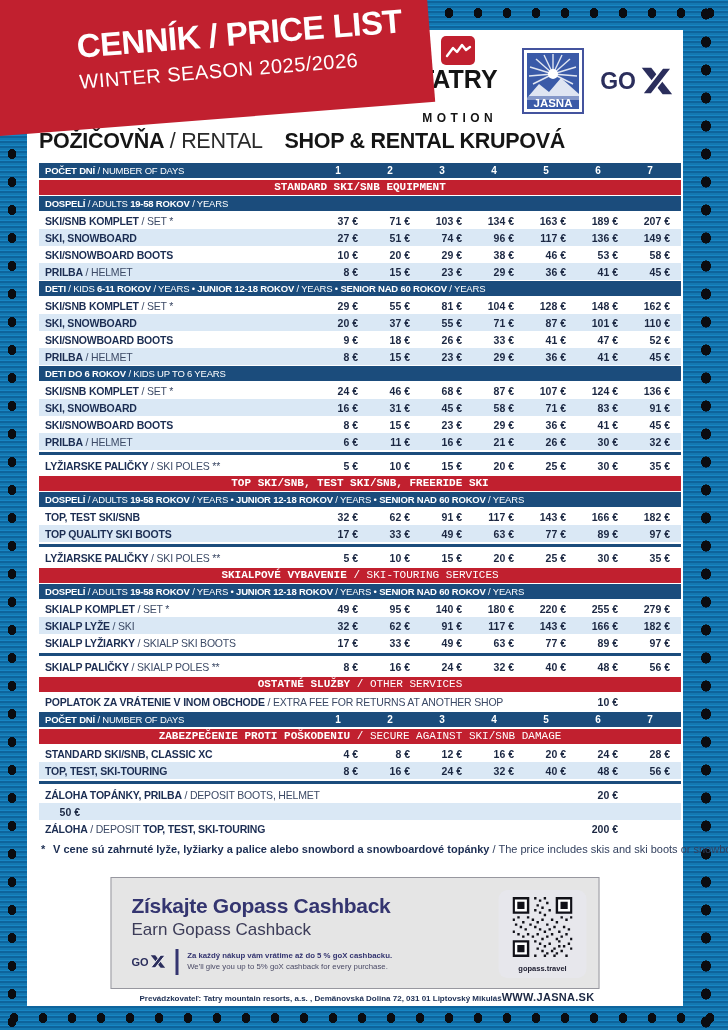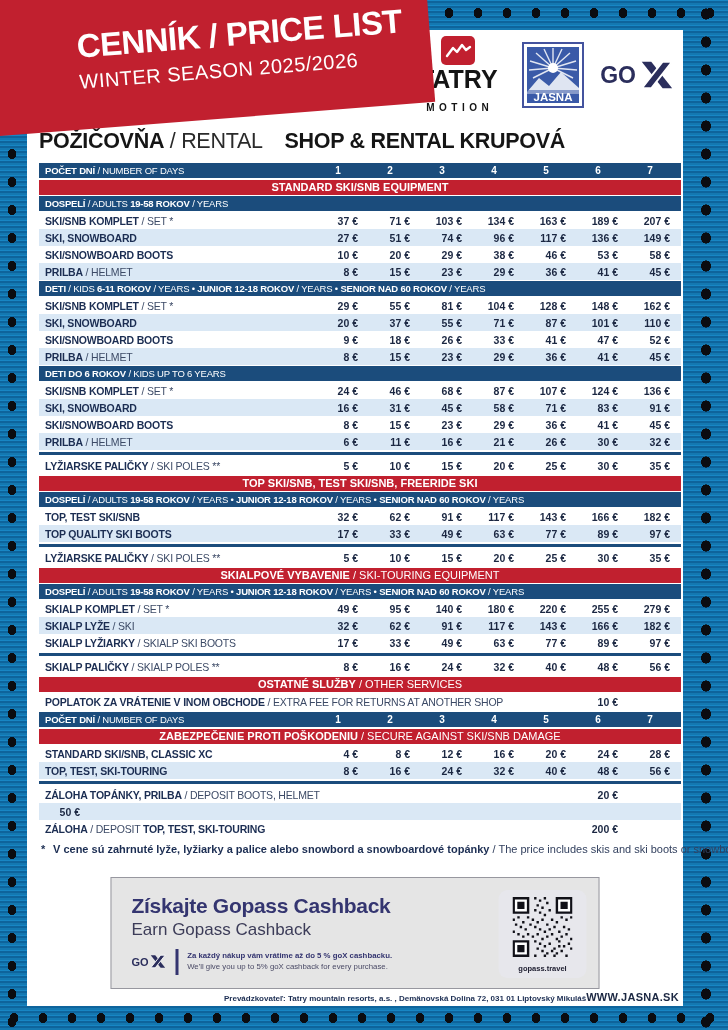--- a/index.html
+++ b/index.html
@@ -33,42 +33,42 @@
     padding:46px 0 0 102px;color:#fff;}
   .banner-title{font-size:33px;letter-spacing:-0.5px;white-space:nowrap;}
   .banner-title .bt-b{font-weight:800;}
   .banner-title .bt-l{font-weight:600;}
   .banner-sub{font-size:20px;font-weight:400;letter-spacing:0.5px;margin-top:5px;}
 
   
   .logos{position:absolute;top:6px;right:8px;display:flex;align-items:center;gap:16px;z-index:6;}
   .logo-tatry{display:flex;flex-direction:column;align-items:center;width:96px;}
   .tatry-text{font-size:25px;font-weight:900;color:#141414;letter-spacing:0;line-height:1;margin-top:1px;}
-  .tatry-motion{font-size:10px;font-weight:700;color:#141414;letter-spacing:4.5px;margin-top:10px;text-indent:3px;}
+  .tatry-motion{font-size:12px;font-weight:700;color:#141414;letter-spacing:4.5px;margin-top:19px;text-indent:3px;}
   .logo-jasna{width:62px;height:66px;}
   .logo-gox{display:flex;align-items:flex-end;gap:1px;}
   .gox-text{font-size:23px;font-weight:900;color:#2b2e5c;line-height:1;padding-bottom:4px;}
 
   
   .title-row{position:absolute;top:99px;left:12px;right:2px;white-space:nowrap;
     font-size:21.5px;color:#151515;letter-spacing:-0.3px;z-index:4;}
   .title-bold{font-weight:800;}
   .title-light{font-weight:300;color:#2a2a2a;}
   .title-right{font-weight:700;margin-left:22px;}
 
   
   .price-table{position:absolute;top:131px;left:12px;width:642px;z-index:4;}
   .t-row{display:flex;align-items:center;box-sizing:border-box;}
   .lbl{flex:1;padding-left:6px;white-space:nowrap;overflow:hidden;letter-spacing:-0.2px;}
   .col{width:52px;flex:none;text-align:right;padding-right:11px;box-sizing:border-box;}
   .r-days{height:15px;background:#1b4c7c;color:#fff;font-size:9.5px;margin:2px 0 1px;}
   .r-days .day{font-size:10px;font-weight:700;text-align:center;padding-right:10px;}
   .r-group{height:15px;background:#1b4c7c;color:#fff;font-size:9.5px;margin:1px 0;}
   .r-section{height:15px;background:#c1202f;color:#fff;font-size:11px;justify-content:center;margin:1.5px 0;}
-  .sec-lbl{text-align:center;letter-spacing:0;}
+  .sec-lbl{text-align:center;letter-spacing:0;font-family:Liberation Mono, monospace;}
   .r-data{height:17px;background:#fff;font-size:10.5px;color:#1e2b45;}
   .r-data.shade{background:#dae8f5;}
   .r-data .price{font-weight:700;color:#1b2742;}
   .r-div{height:3px;background:#1b4c7c;margin:2px 0;}
   .sb{font-weight:700;}
   .sl{font-weight:400;}
   .r-data .sb{color:#1b2d52;}
   .r-data .sl{color:#3c4a66;}
 
   
@@ -90,21 +90,21 @@
   .gp-gox-text{font-size:11px;font-weight:900;color:#2b2e5c;}
   .gp-divider{width:2.5px;height:26px;background:#343570;}
   .gp-lines{font-size:7.8px;color:#343570;line-height:1.35;}
   .gp-line-b{font-weight:800;}
   .gp-line-l{font-weight:400;color:#4a4a66;}
   .qr-box{width:76px;background:#e7e7ec;border-radius:9px;padding:7px 6px 5px;text-align:center;flex:none;}
   .qr-label{font-size:7.5px;font-weight:800;color:#1c1c2e;margin-top:3px;}
 
   
   .page-footer{position:absolute;left:28px;right:4px;bottom:3px;display:flex;
-    justify-content:flex-end;align-items:flex-end;z-index:4;margin-top:32px;}
+    justify-content:center;align-items:flex-end;z-index:4;margin-top:32px;}
   .footer-left{font-size:8px;color:#1b2d52;font-weight:600;}
   .footer-right{font-size:11px;font-weight:800;color:#1b2742;letter-spacing:0.3px;}
 </style>
 </head>
 <body>
 
 <div class="strip strip-top"></div>
 <div class="strip strip-bottom"></div>
 <div class="strip strip-left"></div>
 <div class="strip strip-right"></div>
@@ -339,21 +339,21 @@
         <div class="lbl"><span class="sb">LYŽIARSKE PALIČKY</span><span class="sl"> / SKI POLES **</span></div>
         <div class="col price">5 €</div>
         <div class="col price">10 €</div>
         <div class="col price">15 €</div>
         <div class="col price">20 €</div>
         <div class="col price">25 €</div>
         <div class="col price">30 €</div>
         <div class="col price">35 €</div>
       </div>
       <div class="t-row r-section">
-        <div class="sec-lbl"><span class="sb">SKIALPOVÉ VYBAVENIE</span><span class="sl"> / SKI-TOURING EQUIPMENT</span></div>
+        <div class="sec-lbl"><span class="sb">SKIALPOVÉ VYBAVENIE</span><span class="sl"> / SKI-TOURING SERVICES</span></div>
       </div>
       <div class="t-row r-group">
         <div class="lbl"><span class="sb">DOSPELÍ</span><span class="sl"> / ADULTS </span><span class="sb">19-58 ROKOV</span><span class="sl"> / YEARS • </span><span class="sb">JUNIOR 12-18 ROKOV</span><span class="sl"> / YEARS • </span><span class="sb">SENIOR NAD 60 ROKOV</span><span class="sl"> / YEARS</span></div>
       </div>
       <div class="t-row r-data">
         <div class="lbl"><span class="sb">SKIALP KOMPLET</span><span class="sl"> / SET *</span></div>
         <div class="col price">49 €</div>
         <div class="col price">95 €</div>
         <div class="col price">140 €</div>
         <div class="col price">180 €</div>

